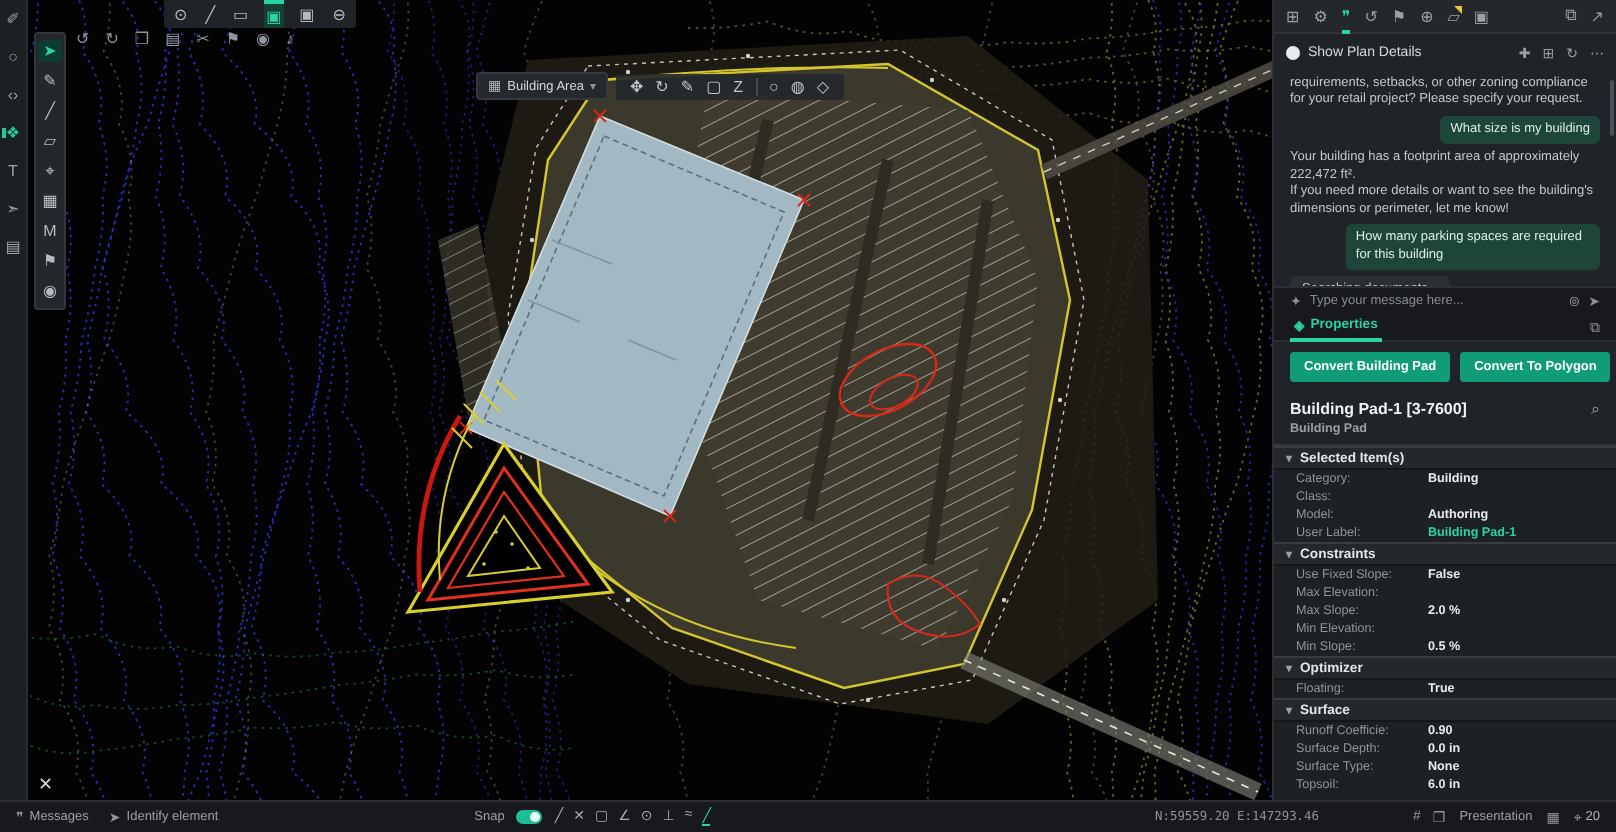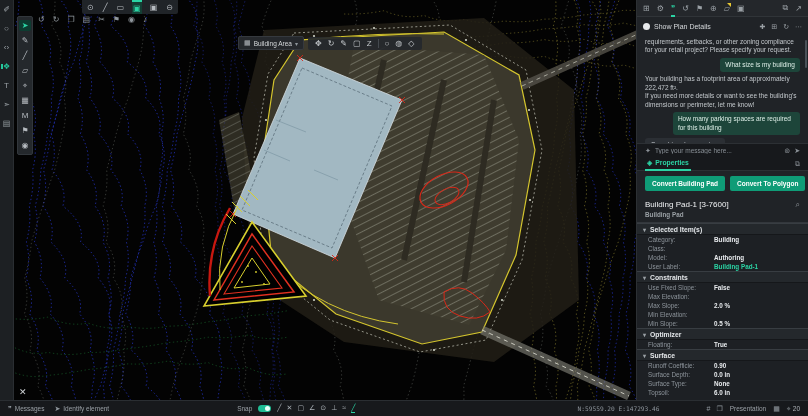--- a/index.html
+++ b/index.html
@@ -49,21 +49,21 @@
 .input-row{height:14px;display:flex;align-items:center;gap:4px;padding:0 8px;background:#17191c;border-top:1px solid #2c3034;flex:none}
 .input-row .icon{font-size:7px;color:#8a9096}
 .input-row input{flex:1;background:transparent;border:none;outline:none;color:#b9bfc4;font-size:6.5px;font-family:inherit;min-width:0}
 .input-row input::placeholder{color:#878e94}
 .prop-row{height:14px;display:flex;align-items:center;background:#17191c;border-bottom:1px solid #2c3034;padding:0 8px;justify-content:space-between;flex:none}
 .prop-tab{display:flex;align-items:center;gap:3px;color:#2bd3a4;font-size:6.8px;font-weight:bold;height:14px;border-bottom:2px solid #2bd3a4;padding:0 2px}
 .prop-row .icon.dim{font-size:7px;color:#8a9096}
 .btn-row{display:flex;gap:5px;padding:5px 8px;flex:none}
 .btn{background:#0f9c77;color:#fff;font-weight:bold;font-size:6.5px;border:none;border-radius:2px;padding:4px 7px;font-family:inherit;white-space:nowrap;cursor:pointer}
 .item-head{display:flex;align-items:flex-start;justify-content:space-between;padding:4px 8px 4px 8px;flex:none}
-.item-title{font-size:8px;font-weight:normal;color:#f0f2f4}
+.item-title{font-size:8px;font-weight:bold;color:#f0f2f4}
 .item-sub{font-size:6.3px;font-weight:bold;color:#9aa0a5;margin-top:2px}
 .item-head .icon{font-size:8px;color:#9aa0a5}
 .sections{flex:1;display:flex;flex-direction:column;overflow:hidden;border-top:1px solid #33373c;background:#1d2024}
 .sec-h{height:12px;display:flex;align-items:center;gap:4px;padding:0 6px;background:#24282c;border-top:1px solid #383d42;border-bottom:1px solid #15171a;color:#e3e6e9;font-size:6.8px;font-weight:bold;flex:none}
 .sec-h .caret{color:#9aa0a5;font-size:6px}
 .sec-row{height:9px;display:flex;align-items:center;padding:0 6px 0 11px;font-size:6.3px;flex:none}
 .sec-row .lbl{width:66px;color:#8d949b;flex:none}
 .sec-row .val{color:#e8ebee;font-weight:bold}
 .sec-row .val.accent{color:#2bd3a4}
 

